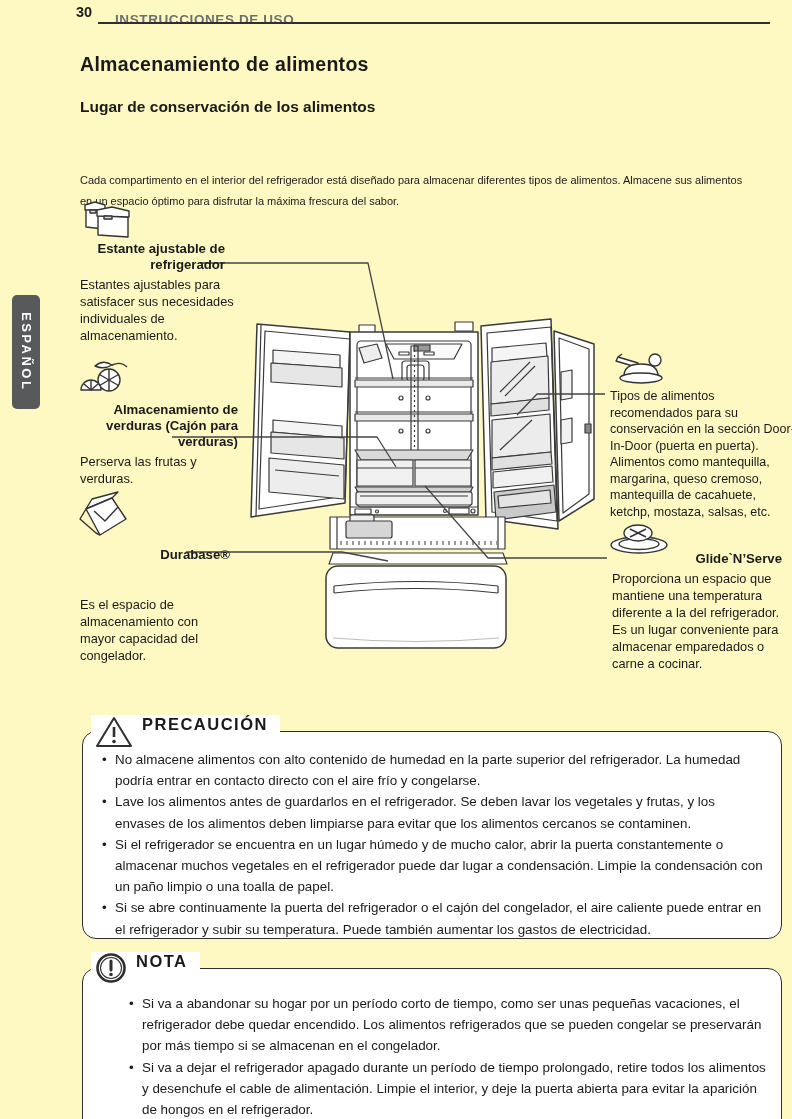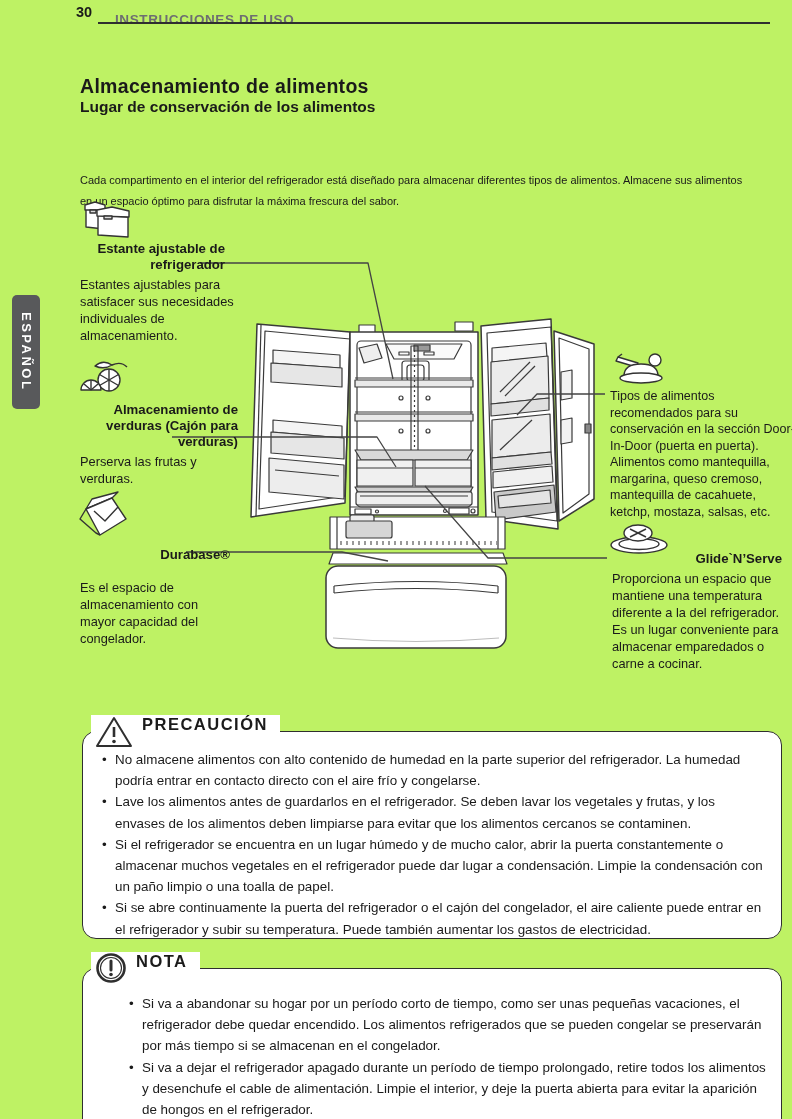--- a/index.html
+++ b/index.html
@@ -1,30 +1,30 @@
 <!DOCTYPE html>
 <html><head>
 <meta charset="utf-8">
 <style>
   * { margin:0; padding:0; box-sizing:border-box; }
   html,body { background:#fff; }
   body { font-family:"Liberation Sans", sans-serif; color:#1a1a1a; }
-  .page { position:relative; width:792px; height:1119px; background:#bef264; overflow:hidden; }
+  .page { position:relative; width:792px; height:1119px; background:#fef9c3; overflow:hidden; }
 
   
   .page-number { position:absolute; left:76px; top:4px; font-size:14.5px; font-weight:700; }
   .header-title { position:absolute; left:115px; top:12px; font-size:13.5px; letter-spacing:.6px; color:#6d6e71; font-weight:700; }
   .header-rule { position:absolute; left:98px; top:22px; width:672px; height:2px; background:#2f2f2f; }
 
   
   .lang-tab { position:absolute; left:12px; top:295px; width:28px; height:114px; background:#58595b;
     border-radius:5px; display:flex; align-items:center; justify-content:center; }
   .lang-tab span { writing-mode:vertical-rl; color:#fff; font-size:13px; font-weight:700; letter-spacing:2.5px; }
 
-  .doc-title { position:absolute; left:80px; top:53px; font-size:19.5px; font-weight:700; letter-spacing:.3px;margin-top:22px; }
+  .doc-title { position:absolute; left:80px; top:53px; font-size:19.5px; font-weight:700; letter-spacing:.3px; }
   .doc-subtitle { position:absolute; left:80px; top:98px; font-size:15.5px; font-weight:700; }
   .intro { position:absolute; left:80px; top:126px; width:668px; font-size:11px; line-height:21px;margin-top:44px; }
 
   
   .lbl-title { position:absolute; font-size:13.2px; font-weight:700; line-height:16px;text-align:right; }
   .lbl-body  { position:absolute; font-size:12.8px; line-height:17px; }
   .lbl-icon  { position:absolute; }
 
   .diagram-svg { position:absolute; left:0; top:190px; }
 
@@ -191,21 +191,21 @@
   <div class="lbl-title" style="left:80px; top:402px; width:158px;">Almacenamiento de verduras (Cajón para verduras)</div>
   <div class="lbl-body" style="left:80px; top:453px; width:158px;">Perserva las frutas y verduras.</div>
 
   <svg class="lbl-icon" style="left:72px; top:489px;" width="58" height="55" viewBox="0 0 58 55" fill="#fff" stroke="#333" stroke-width="1.4" stroke-linejoin="round">
     <polygon points="14,20 20,10 46,3 40,9"></polygon>
     <polygon points="14,20 40,9 54,30 28,46"></polygon>
     <path d="M22,22 L33,32 L46,18" fill="none"></path>
     <path d="M14,20 L8,30 L24,44 L28,46" fill="none"></path>
   </svg>
   <div class="lbl-title" style="left:80px; top:547px; width:150px;">Durabase®</div>
-  <div class="lbl-body" style="left:80px; top:579px; width:150px;">Es el espacio de almacenamiento con mayor capacidad del congelador.</div>
+  <div class="lbl-body" style="left:80px; top:596px; width:150px;">Es el espacio de almacenamiento con mayor capacidad del congelador.</div>
 
   <svg class="lbl-icon" style="left:614px; top:349px;" width="50" height="38" viewBox="0 0 50 38" fill="#fff" stroke="#333" stroke-width="1.4" stroke-linejoin="round">
     <polygon points="4,8 24,14 22,18 2,12"></polygon>
     <line x1="4" y1="8" x2="8" y2="5"></line>
     <circle cx="41" cy="11" r="6"></circle>
     <path d="M10,27 Q10,15 27,15 Q44,15 44,27 Z"></path>
     <ellipse cx="27" cy="29" rx="21" ry="5"></ellipse>
   </svg>
   <div class="lbl-body" style="left:610px; top:388px; width:185px; font-size:12.5px; line-height:16.5px;">Tipos de alimentos recomendados para su conservación en la sección Door-In-Door (puerta en puerta). Alimentos como mantequilla, margarina, queso cremoso, mantequilla de cacahuete, ketchp, mostaza, salsas, etc.</div>
 

